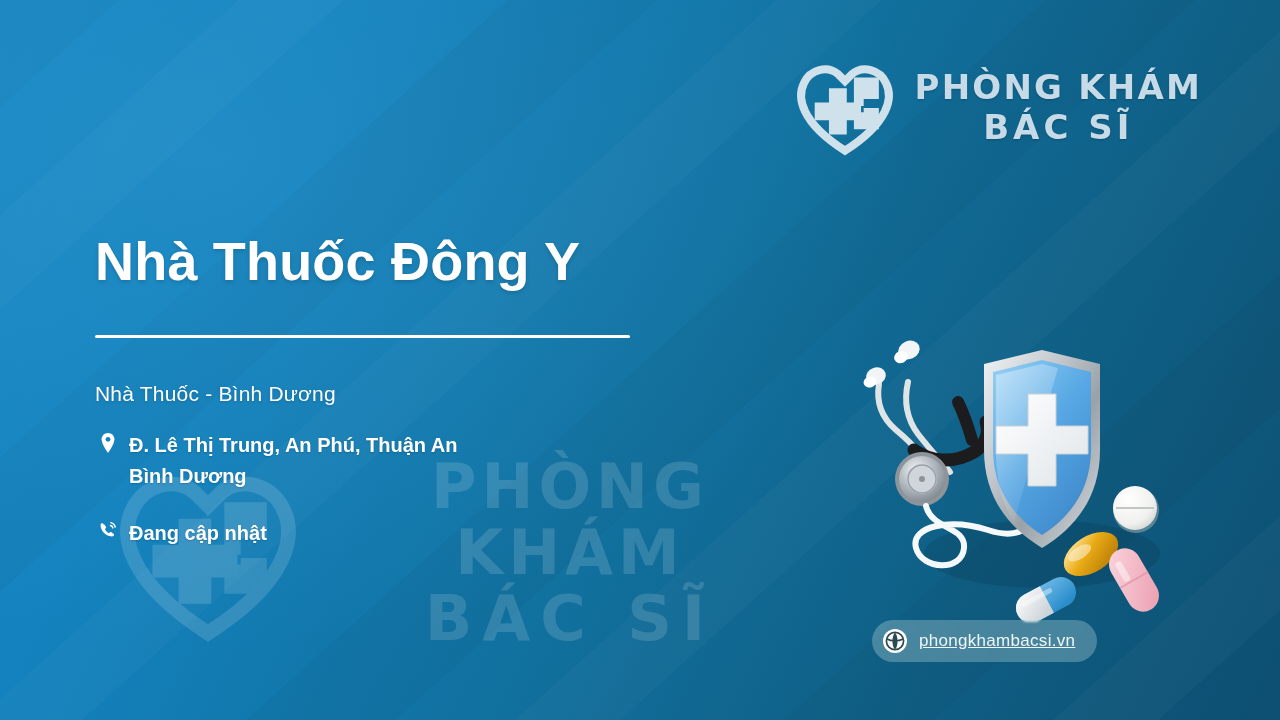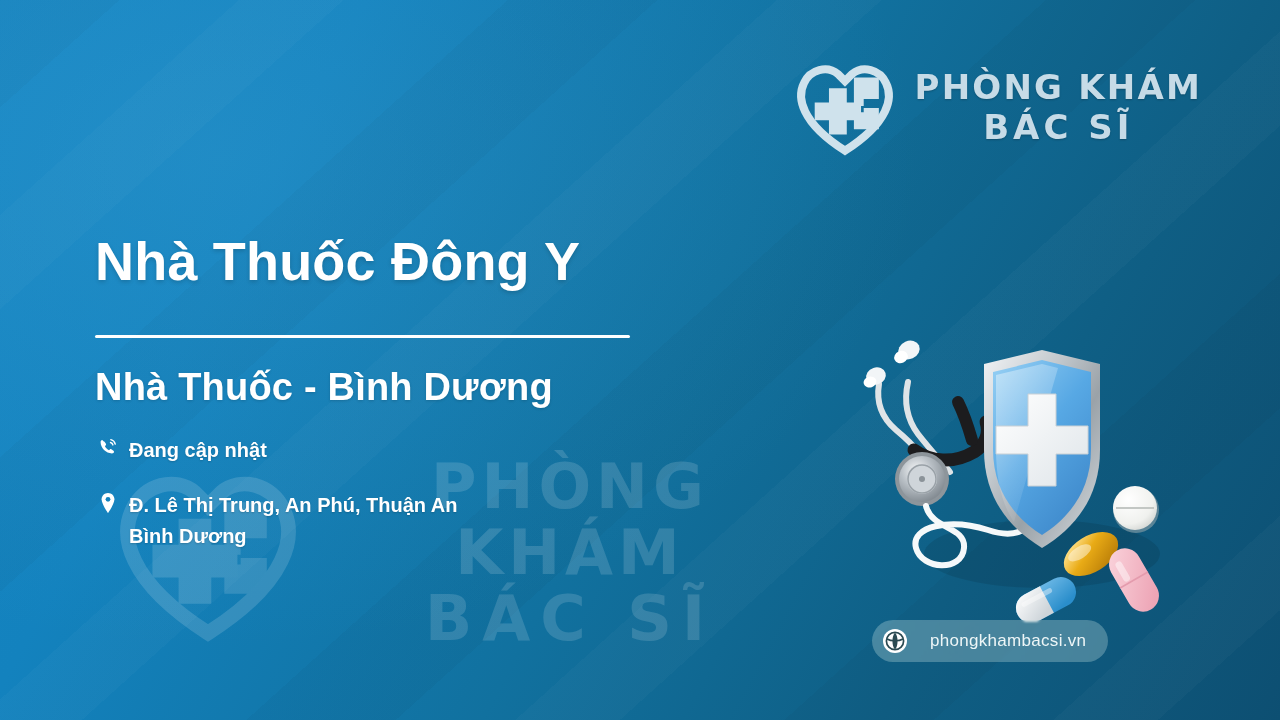--- a/index.html
+++ b/index.html
@@ -110,24 +110,24 @@
     text-shadow: 0 2px 4px rgba(0,0,0,0.16);
   }
   .divider {
     margin-top: 44px;
     width: 535px;
     height: 3px;
     background: #ffffff;
     border-radius: 2px;
   }
   .subtitle {
-    margin-top: 28px;
+    margin-top: 44px;
     color: #ffffff;
-    font-size: 38px;
-    font-weight: 700;
+    font-size: 21px;
+    font-weight: 400;
     letter-spacing: 0.2px;
     text-shadow: 0 1px 3px rgba(0,0,0,0.16);
   }
 
   .info-row {
     display: flex;
     align-items: flex-start;
     margin-top: 26px;
   }
   .info-row.addr { margin-top: 24px; }
@@ -166,25 +166,26 @@
     height: 42px;
     display: flex;
     align-items: center;
     padding: 0 22px 0 10px;
     border-radius: 21px;
     background: rgba(205,232,228,0.30);
     backdrop-filter: blur(1px);
   }
   .url-globe { width: 26px; height: 26px; flex: 0 0 26px; }
   .url-text {
-    margin-left: 22px;
+    margin-left: 11px;
     color: #eef6f7;
     font-size: 17px;
     letter-spacing: 0.3px;
     font-weight: 400;
+    text-decoration: underline;
   }
 </style>
 </head>
 <body>
 
 <div class="banner">
 
   <div class="stripes"></div>
   <div class="glow"></div>
 
@@ -212,45 +213,45 @@
     </div>
   </div>
 
   <div class="content">
 
     <h1 class="title">Nhà Thuốc Đông Y</h1>
 
     <div class="divider"></div>
 
     <div class="subtitle">Nhà Thuốc - Bình Dương</div>
-
-    <div class="info-row">
-      <span class="info-icon">
-        <svg width="20" height="20" viewBox="0 0 24 24">
-          <path d="M5.2 3.6 C4.2 3.6 3.1 4.6 3.1 6.1 c0 7.3 6.5 13.6 13.6 13.6 1.5 0 2.5-1.1 2.5-2.1 0-.5-.2-.9-.6-1.2 l-2.6-1.7 c-.6-.4-1.3-.3-1.8.2 l-1 1 c-2.1-1.1-3.8-2.8-4.9-4.9 l1-1 c.5-.5.6-1.2.2-1.8 L7.8 5.6 c-.3-.4-.7-.6-1.2-.6 z" fill="#ffffff"></path>
-          <path d="M15.4 3.2 a7.2 7.2 0 0 1 5.3 5.3" fill="none" stroke="#ffffff" stroke-width="1.7" stroke-linecap="round"></path>
-          <path d="M15.0 6.6 a4.0 4.0 0 0 1 2.9 2.9" fill="none" stroke="#ffffff" stroke-width="1.7" stroke-linecap="round"></path>
-        </svg>
-      </span>
-      <span class="info-text">Đang cập nhật</span>
-    </div>
 
     <div class="info-row addr">
       <span class="info-icon">
         <svg width="18" height="22" viewBox="0 0 18 24">
           <path d="M9 1 C5.1 1 2 4.1 2 8 c0 5.3 7 15 7 15 s7-9.7 7-15 c0-3.9-3.1-7-7-7 z" fill="#ffffff"></path>
           <circle cx="9" cy="8" r="2.6" fill="#1382be"></circle>
         </svg>
       </span>
       <span class="info-text">
         <span class="addr-l1">Đ. Lê Thị Trung,  An Phú,  Thuận An</span>
         <span class="addr-l2">Bình Dương</span>
       </span>
     </div>
 
+    <div class="info-row">
+      <span class="info-icon">
+        <svg width="20" height="20" viewBox="0 0 24 24">
+          <path d="M5.2 3.6 C4.2 3.6 3.1 4.6 3.1 6.1 c0 7.3 6.5 13.6 13.6 13.6 1.5 0 2.5-1.1 2.5-2.1 0-.5-.2-.9-.6-1.2 l-2.6-1.7 c-.6-.4-1.3-.3-1.8.2 l-1 1 c-2.1-1.1-3.8-2.8-4.9-4.9 l1-1 c.5-.5.6-1.2.2-1.8 L7.8 5.6 c-.3-.4-.7-.6-1.2-.6 z" fill="#ffffff"></path>
+          <path d="M15.4 3.2 a7.2 7.2 0 0 1 5.3 5.3" fill="none" stroke="#ffffff" stroke-width="1.7" stroke-linecap="round"></path>
+          <path d="M15.0 6.6 a4.0 4.0 0 0 1 2.9 2.9" fill="none" stroke="#ffffff" stroke-width="1.7" stroke-linecap="round"></path>
+        </svg>
+      </span>
+      <span class="info-text">Đang cập nhật</span>
+    </div>
+
   </div>
 
   <svg class="illustration" viewBox="0 0 340 300">
     <defs>
       <linearGradient id="shieldRim" x1="0" y1="0" x2="1" y2="1">
         <stop offset="0%" stop-color="#f2f4f6"></stop>
         <stop offset="35%" stop-color="#c2c8cd"></stop>
         <stop offset="60%" stop-color="#9aa2a8"></stop>
         <stop offset="100%" stop-color="#d8dde1"></stop>
       </linearGradient>

